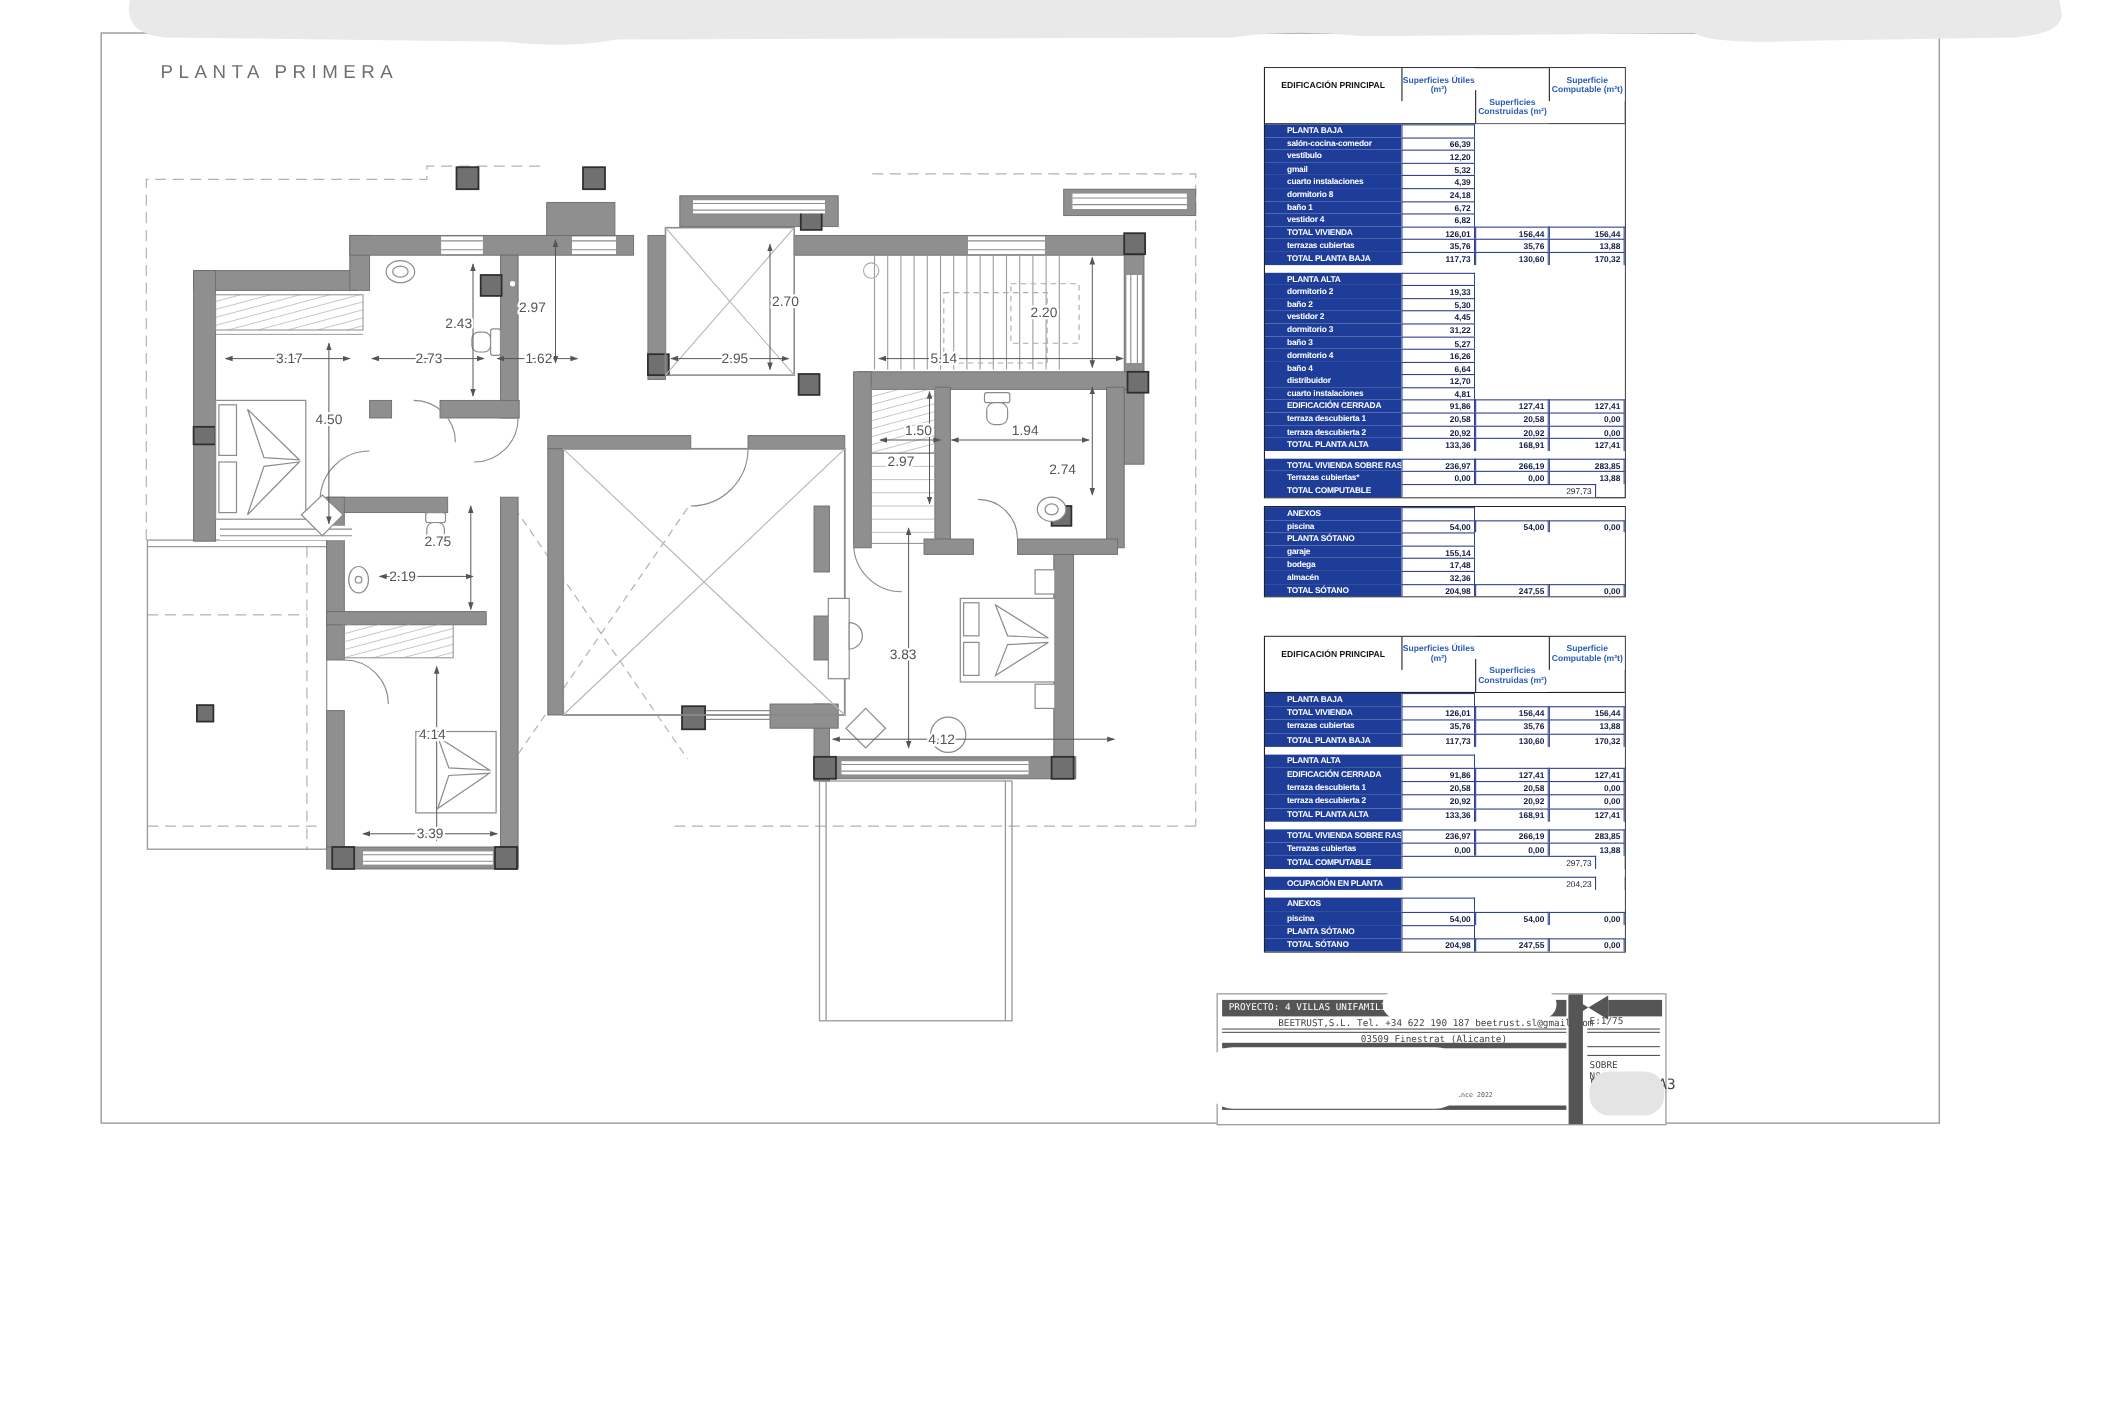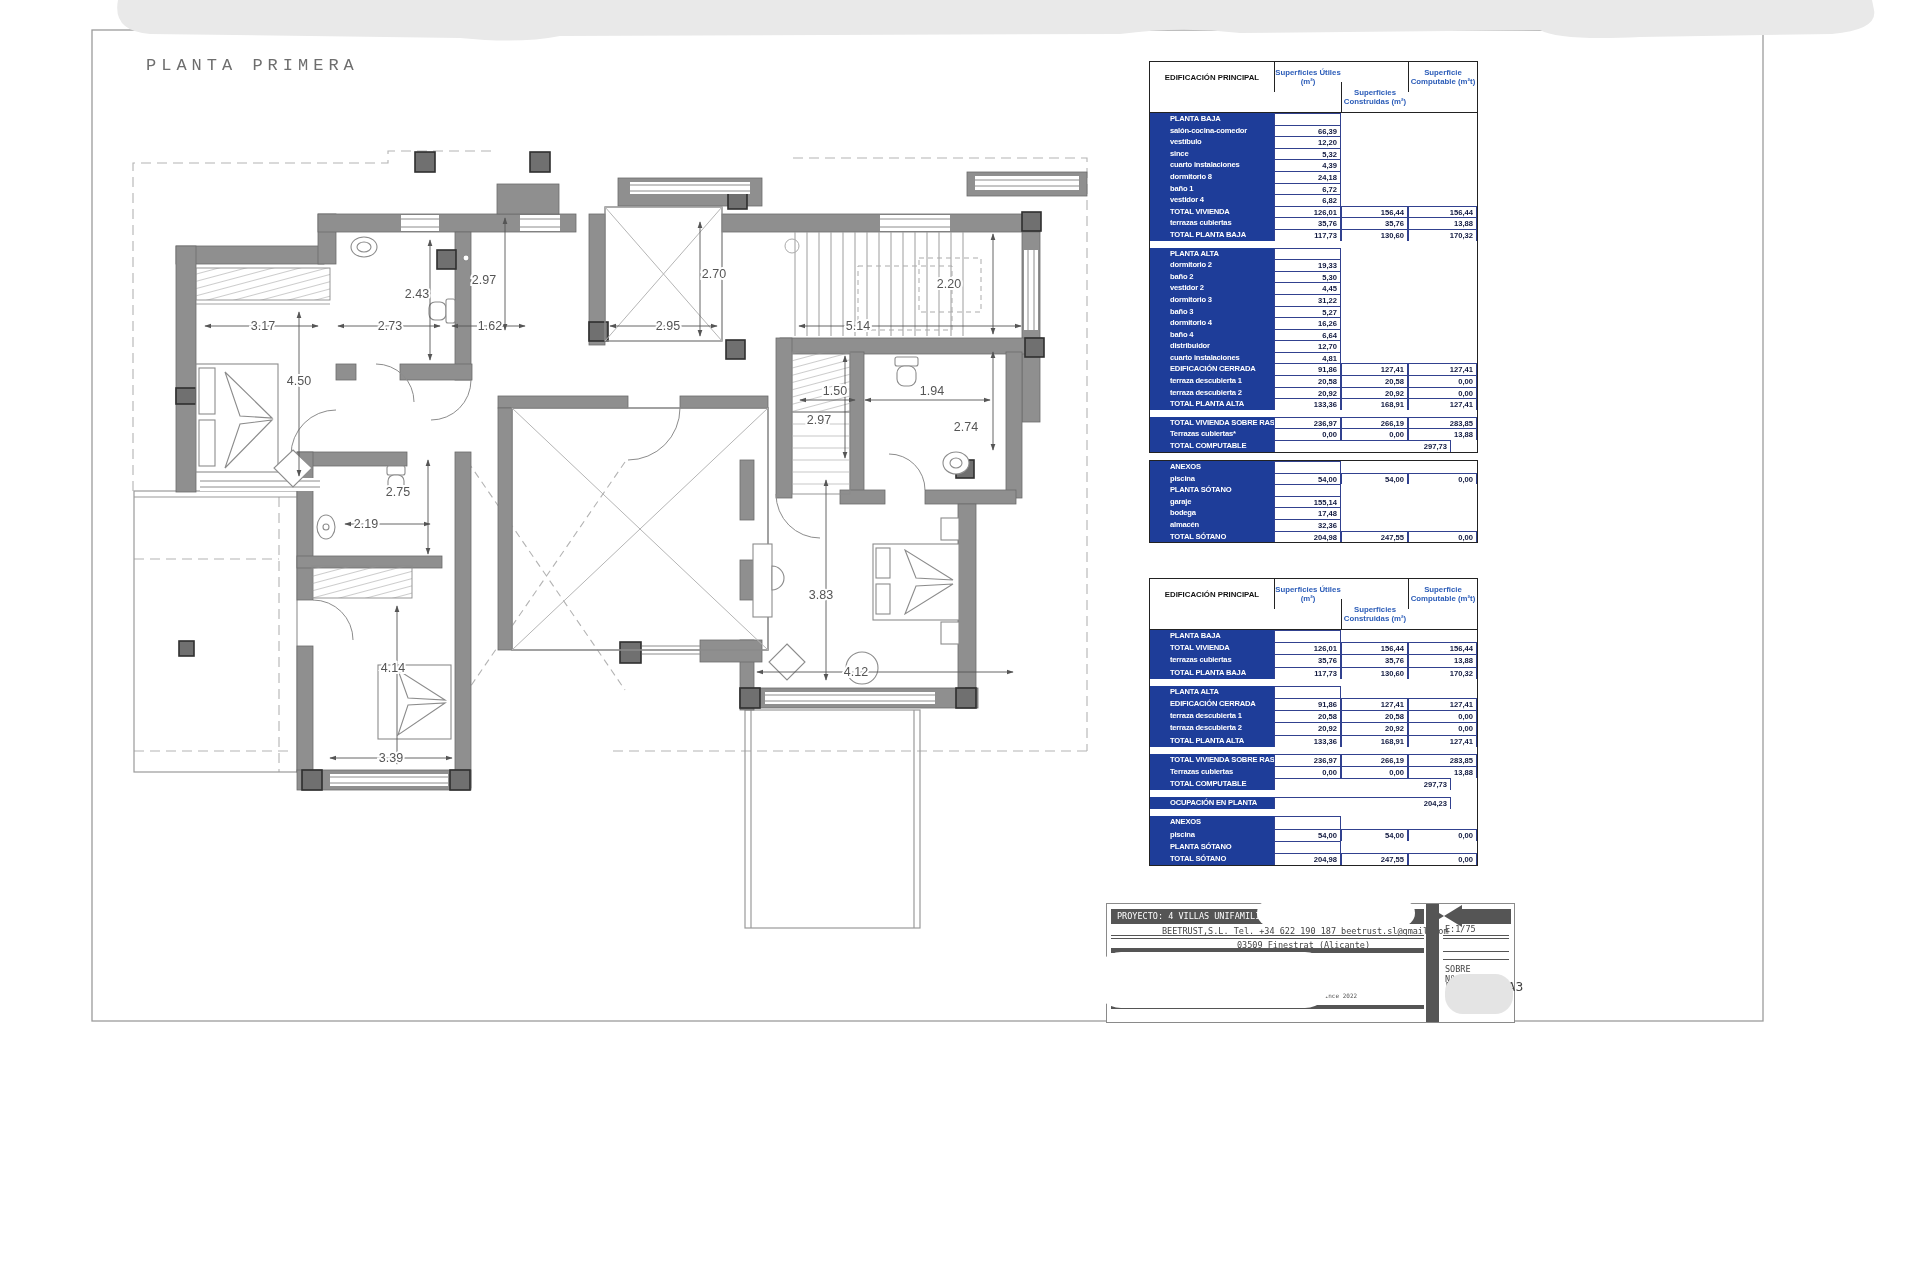--- a/index.html
+++ b/index.html
@@ -1,35 +1,35 @@
 <!DOCTYPE html>
 <html><head>
 <meta charset="utf-8">
 <style>
   html,body{margin:0;padding:0;background:#fff;}
   #page{position:relative;width:1920px;height:1280px;background:#ffffff;overflow:hidden;
         font-family:"Liberation Sans",sans-serif;}
   svg text{font-family:"Liberation Sans",sans-serif;}
 
   
-  #plan-title{position:absolute;left:146px;top:56px;font-family:Liberation Mono, monospace;
+  #plan-title{position:absolute;left:146px;top:56px;font-family:Liberation Sans, sans-serif;
     font-size:17px;letter-spacing:5px;color:#6e6e6e;}
 
   
   .stable{position:absolute;border:1.6px solid #222;background:#fff;}
   .trow{display:flex;height:var(--rh);line-height:var(--rh);}
   .trow.gap{height:7px;background:#fff;}
   .tc{box-sizing:border-box;font-size:7.6px;white-space:nowrap;overflow:hidden;}
   .lbl{width:124px;background:#1e3d99;color:#fff;padding-left:20px;font-weight:bold;letter-spacing:-0.2px;}
   .trow.i .lbl{font-weight:bold;}
   .val{width:67px;text-align:right;padding-right:3px;color:#10183f;font-weight:bold;background:#fff;}
   .val.c4{width:69px;}
   .val.b{border:1px solid #31418f;border-bottom:none;}
   .val.nb{border:none;}
-  .valspan{width:177px;text-align:right;padding-right:3px;color:#10183f;font-weight:bold;background:#fff;border:1px solid #31418f;border-bottom:none;box-sizing:border-box;font-size:7.6px;padding-left:11px;}
+  .valspan{width:177px;text-align:right;padding-right:3px;color:#10183f;font-weight:normal;background:#fff;border:1px solid #31418f;border-bottom:none;box-sizing:border-box;font-size:7.6px;padding-left:11px;}
   .thead{display:flex;border-bottom:1.6px solid #222;}
   .th{box-sizing:border-box;height:30px;display:flex;flex-direction:column;align-items:center;justify-content:center;
       font-size:7.8px;font-weight:bold;color:#2b5cb8;text-align:center;line-height:9px;background:#fff;border-left:1px solid #222;}
   .th.first{width:124px;color:#111;border-left:none;}
   .th.c2{width:67px;}.th.c3{width:67px;margin-top:20px;}.th.c4{width:69px;}
 
   
   #tblock{position:absolute;left:1106px;top:903px;width:407px;height:118px;border:1px solid #8a8a8a;background:#fff;
           font-family:"DejaVu Sans Mono",monospace;color:#444;}
   .tb-bar{position:absolute;background:#555;}
@@ -312,21 +312,21 @@
         <div class="tc val nb"></div>
         <div class="tc val c4 nb"></div>
       </div>
       <div class="trow i">
         <div class="tc lbl">vestíbulo</div>
         <div class="tc val b">12,20</div>
         <div class="tc val nb"></div>
         <div class="tc val c4 nb"></div>
       </div>
       <div class="trow i">
-        <div class="tc lbl">since</div>
+        <div class="tc lbl">gmail</div>
         <div class="tc val b">5,32</div>
         <div class="tc val nb"></div>
         <div class="tc val c4 nb"></div>
       </div>
       <div class="trow i">
         <div class="tc lbl">cuarto instalaciones</div>
         <div class="tc val b">4,39</div>
         <div class="tc val nb"></div>
         <div class="tc val c4 nb"></div>
       </div>

